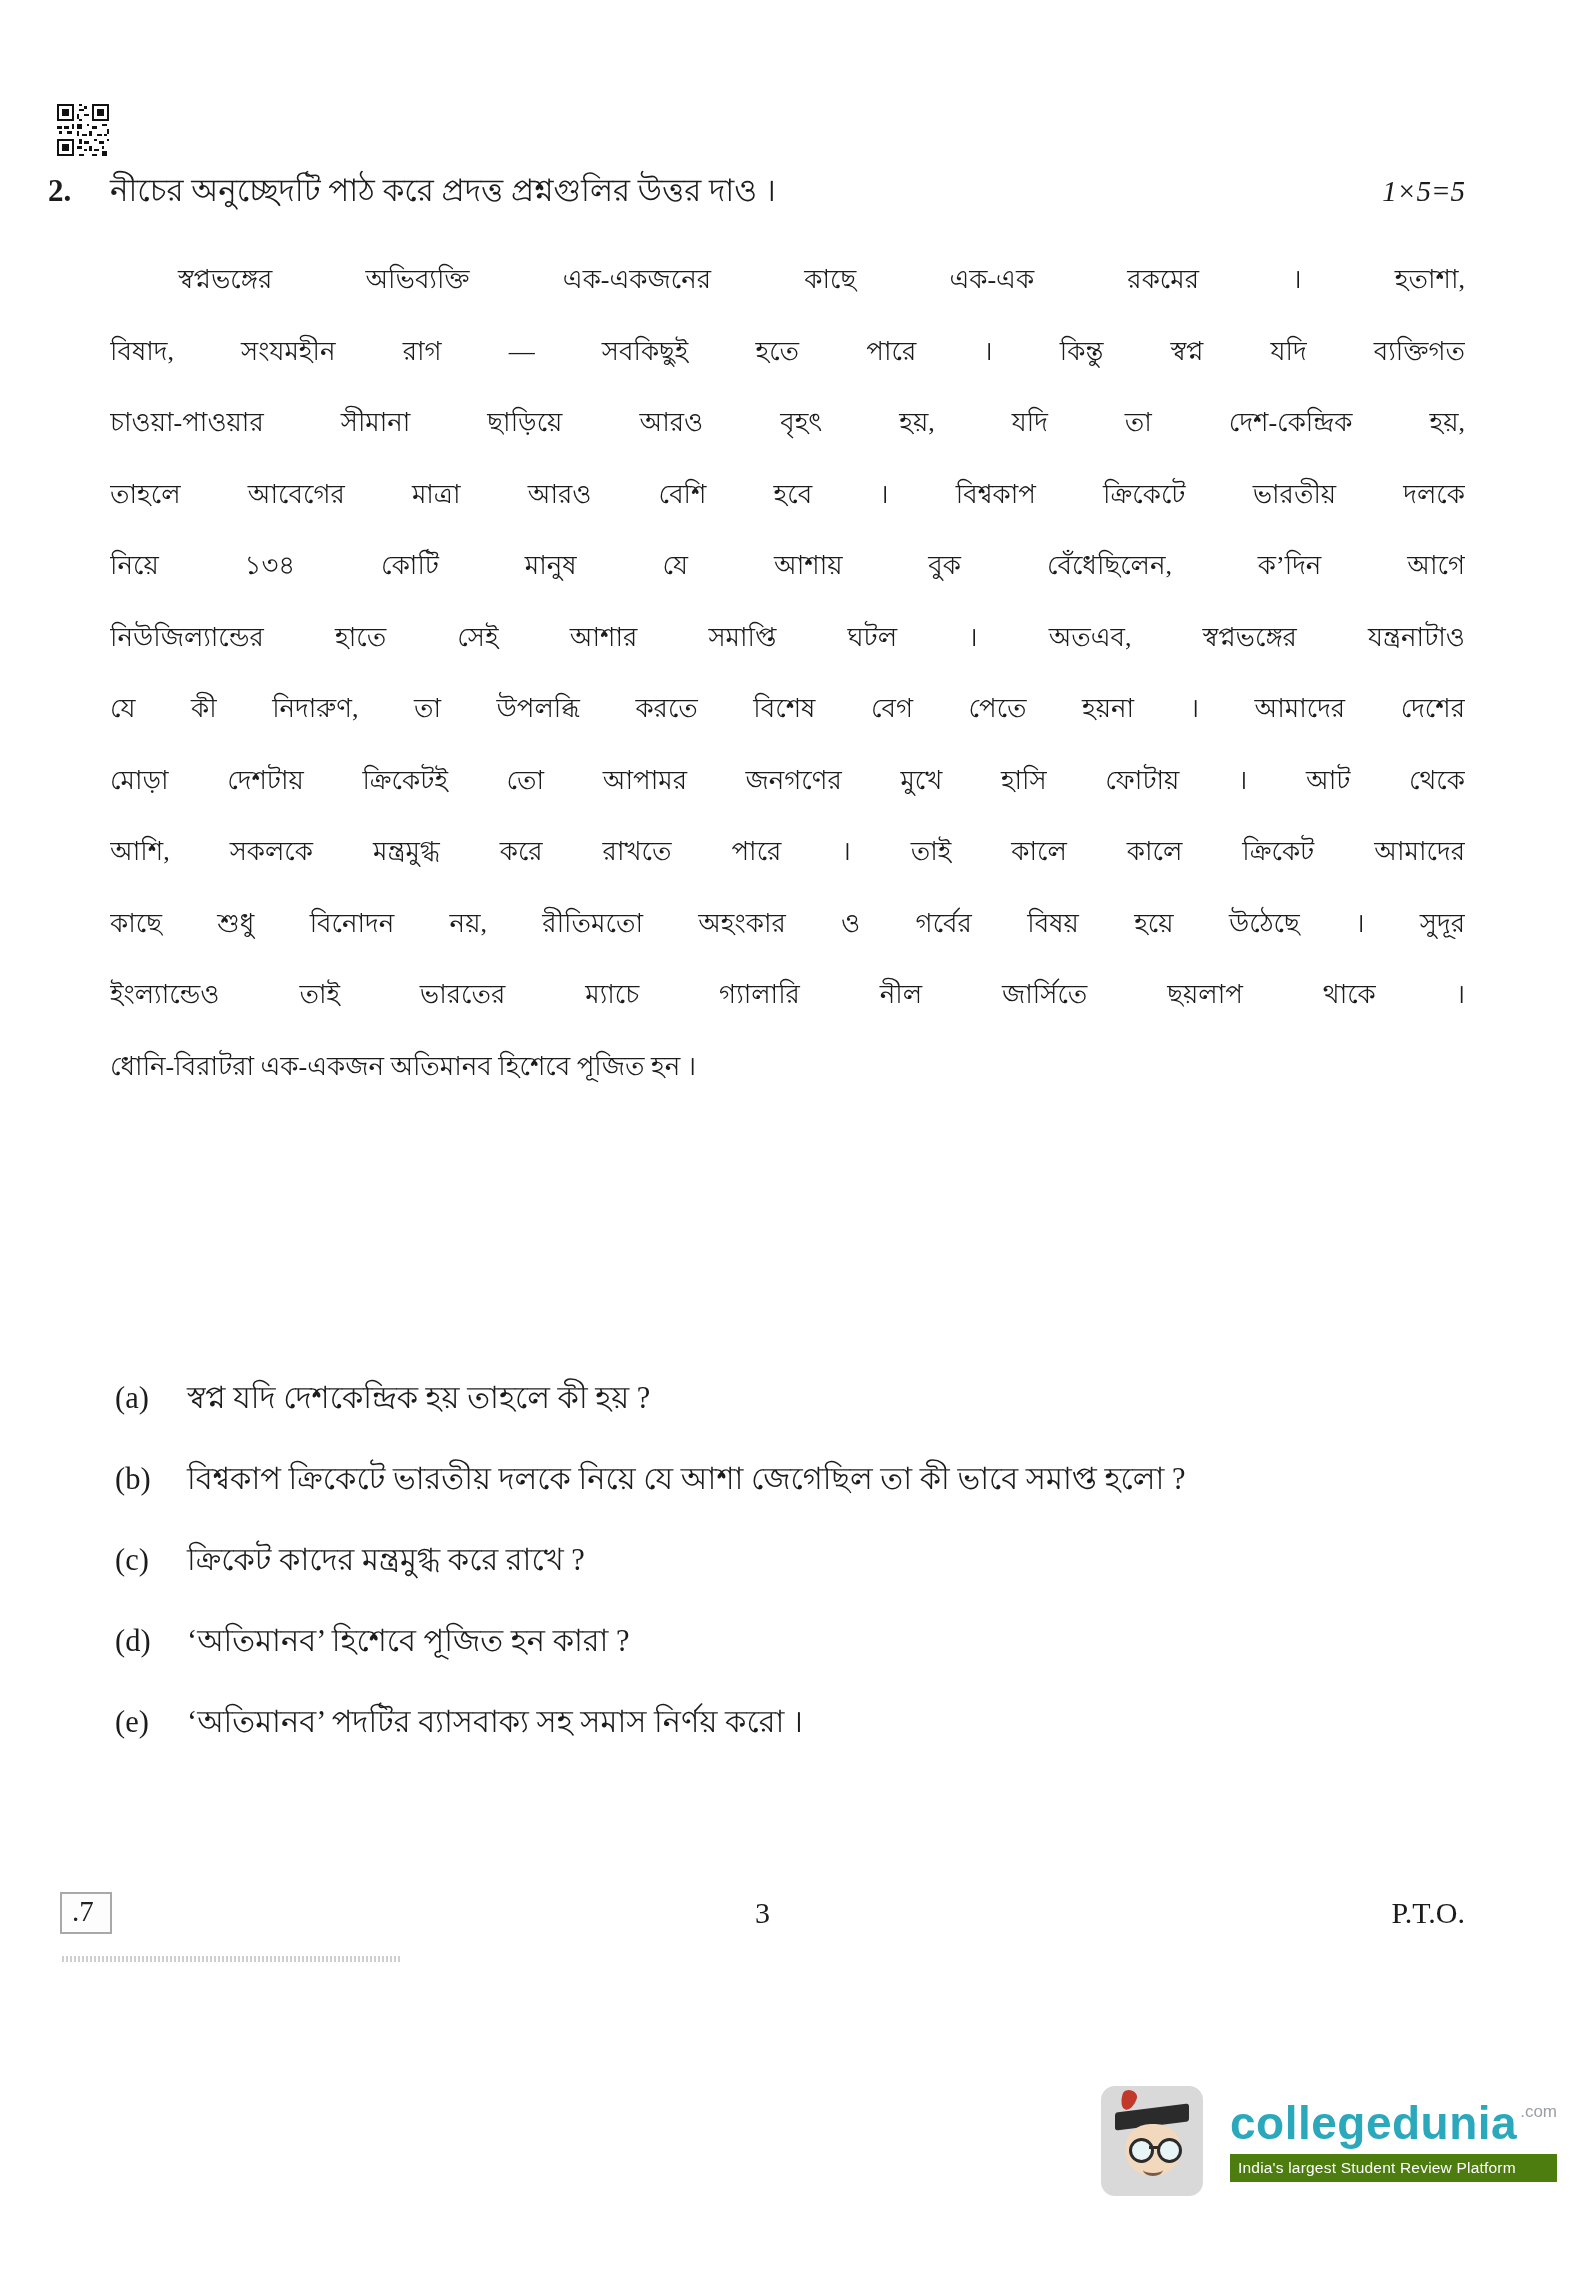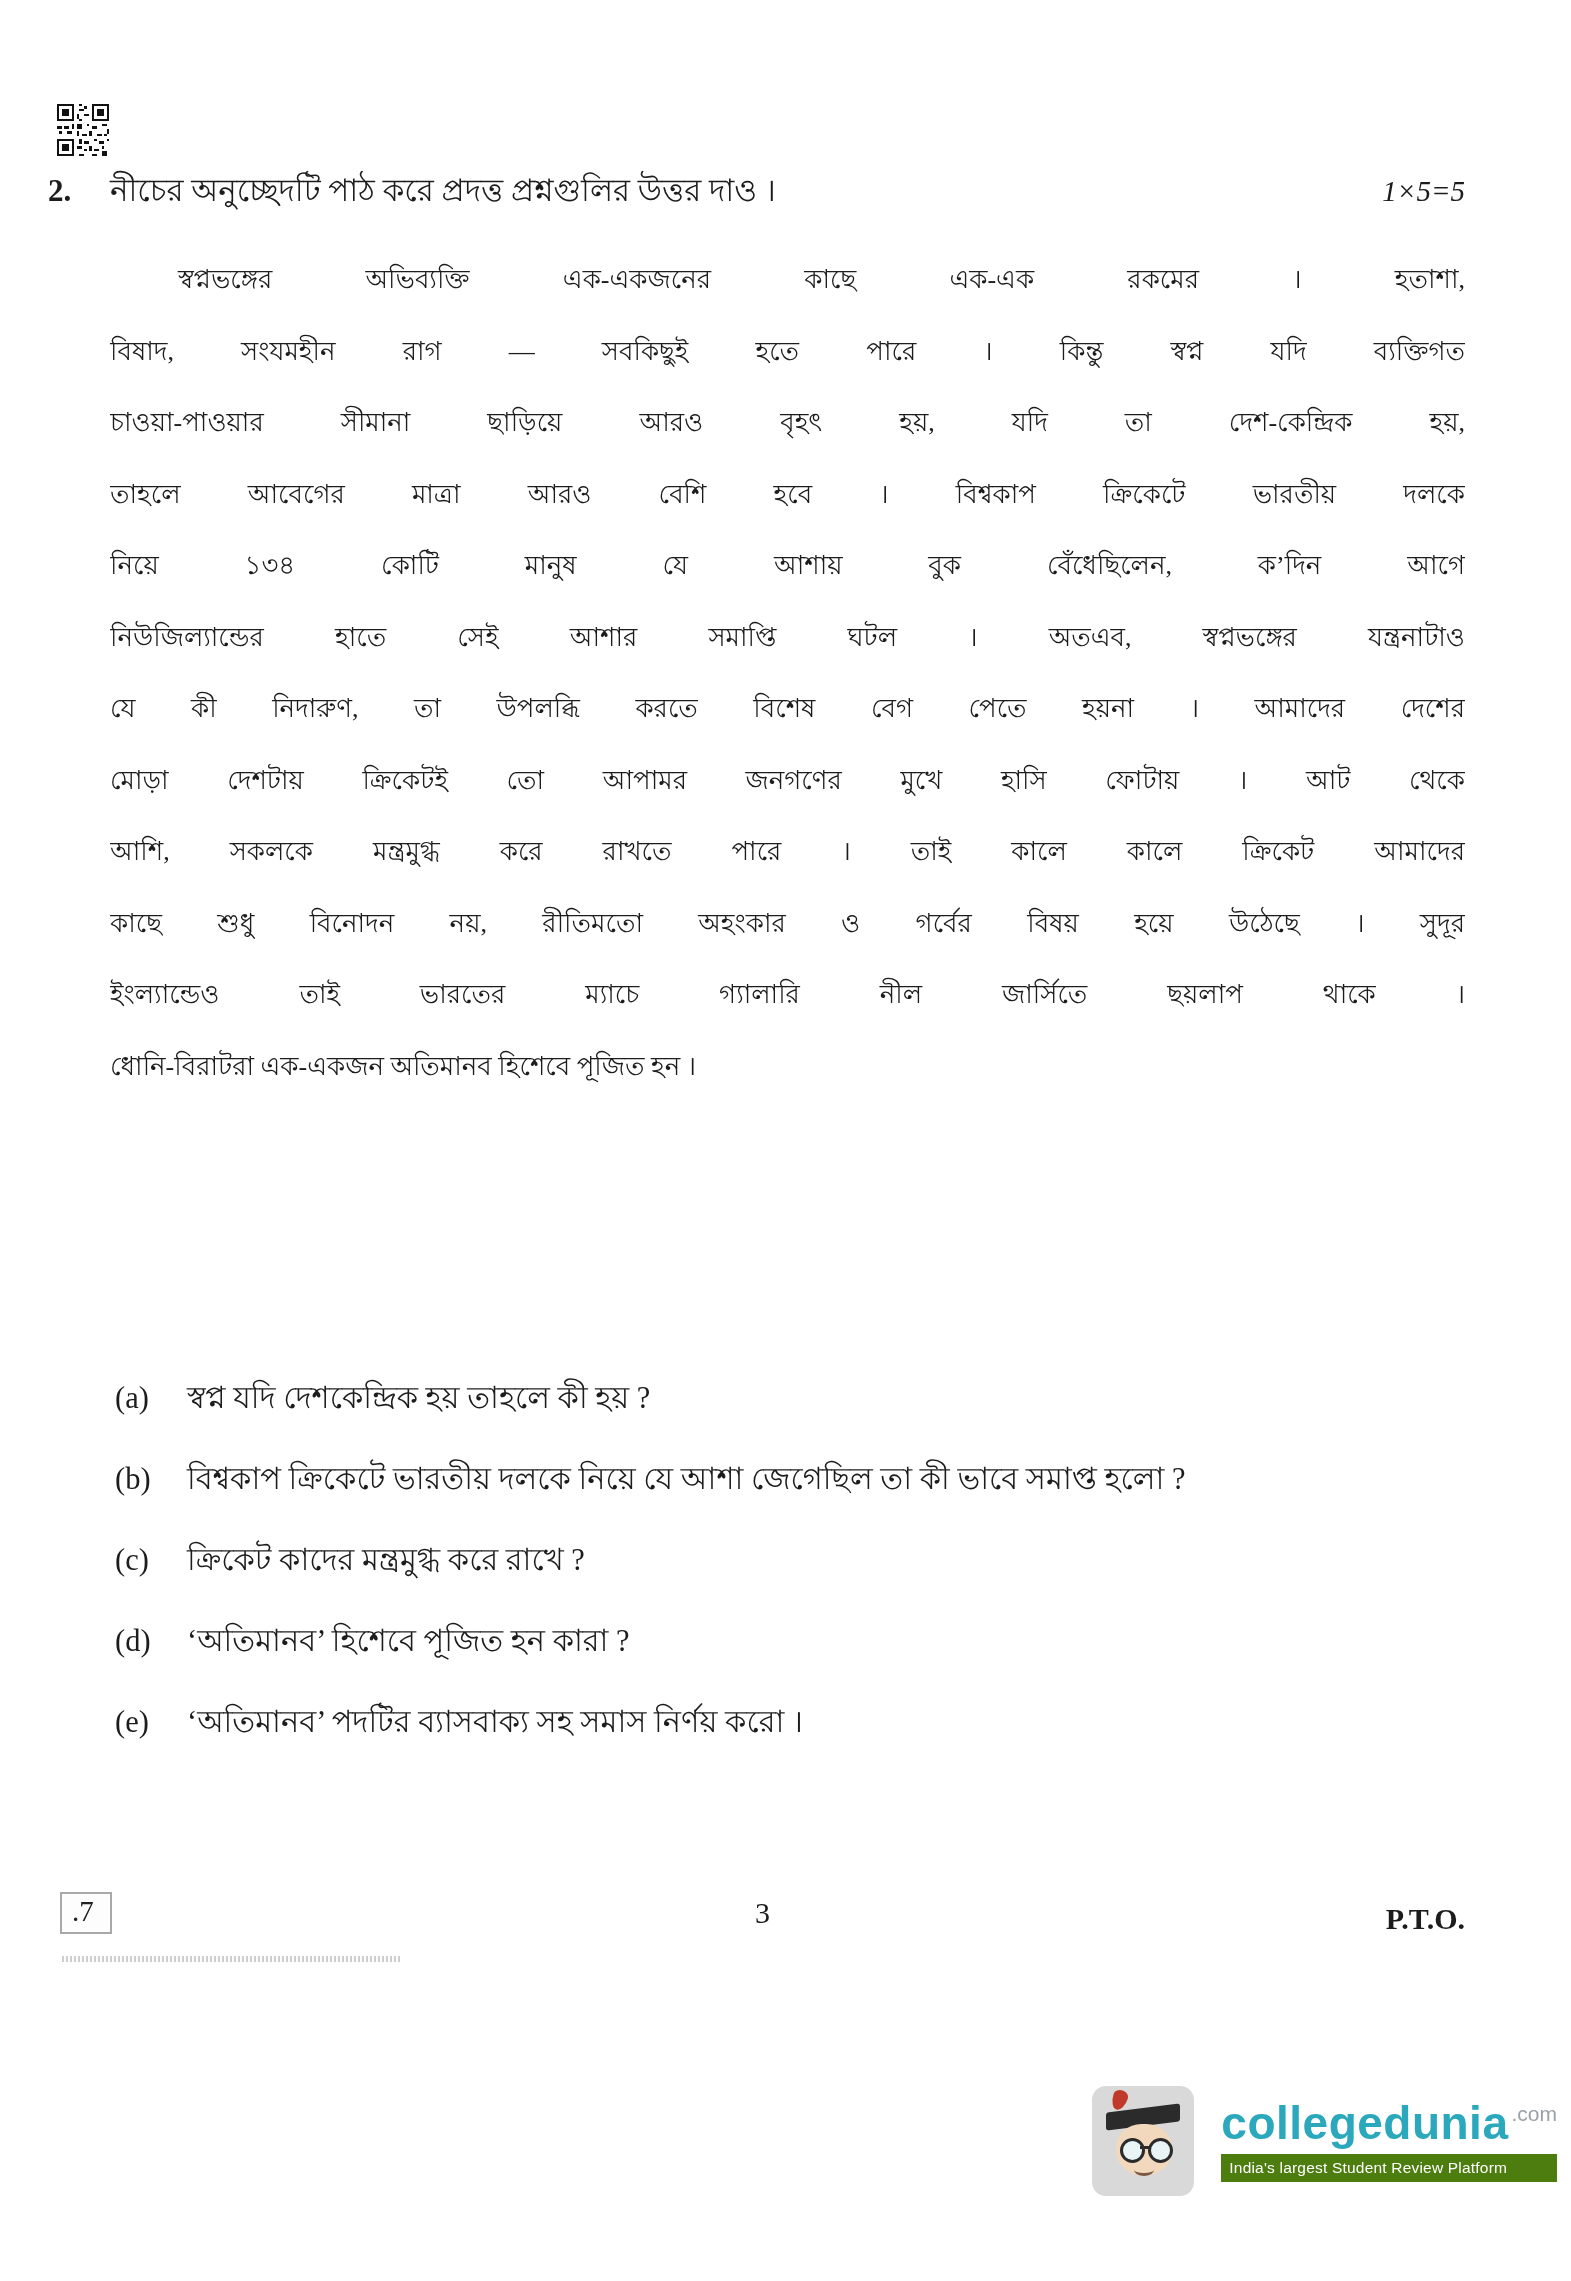--- a/index.html
+++ b/index.html
@@ -87,22 +87,22 @@
   }
   .page-num {
     position: absolute;
     left: 50%;
     transform: translateX(-50%);
     top: 6px;
   }
   .pto {
     position: absolute;
     right: 0;
-    top: 12px;
-    font-weight: bold;
+    top: 6px;
+    font-weight: normal;
   }
   .micro-strip {
     position: absolute;
     left: 62px;
     top: 1956px;
     width: 340px;
     height: 6px;
     background: repeating-linear-gradient(90deg, #c2c2c2 0 2px, transparent 2px 4px);
     opacity: 0.8;
   }
@@ -184,21 +184,21 @@
     border-radius: 0 0 50% 50%;
   }
   .brand-text { display: flex; flex-direction: column; align-items: flex-start; }
   .brand-name-row { display: flex; align-items: flex-start; }
   .brand-name {
     font-size: 46px;
     font-weight: bold;
     letter-spacing: 0.5px;
     line-height: 1;
   }
-  .brand-tld { font-size: 21px; color: #9aa0a6; margin: 2px 0 0 3px; }
+  .brand-tld { font-size: 17px; color: #9aa0a6; margin: 2px 0 0 3px; }
   .brand-tagline {
     margin-top: 8px;
     color: #ffffff;
     font-size: 15.5px;
     padding: 5px 12px 5px 8px;
     letter-spacing: 0.2px;
     align-self: stretch;
   }
 </style>
 </head>

